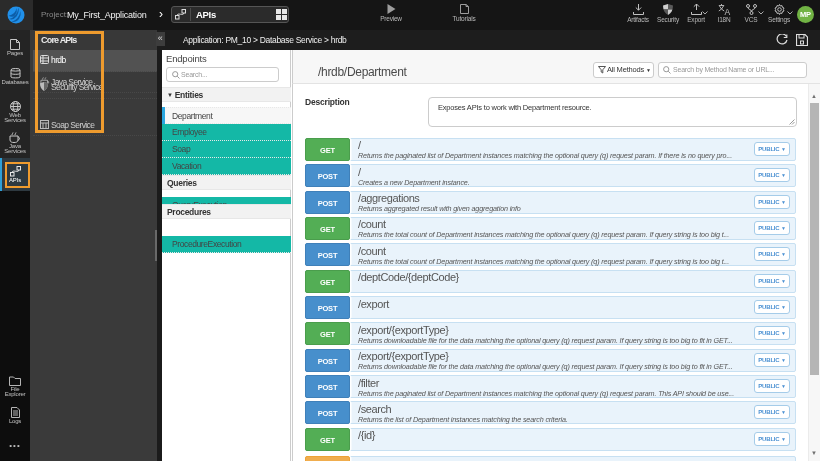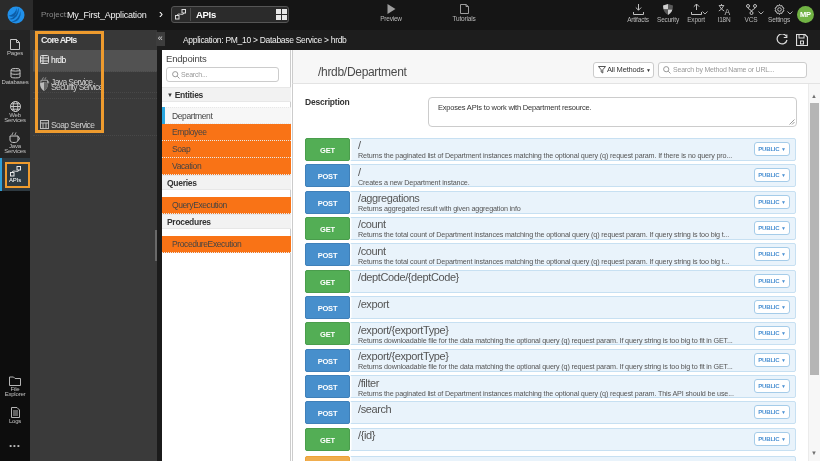--- a/index.html
+++ b/index.html
@@ -35,39 +35,39 @@
 
 #appbar { left:157px; top:30px; width:663px; height:20px; background:#1d1d1d; }
 #collapsebtn { left:156px; top:31.5px; width:8.5px; height:14px; background:#3d3d3d; color:#ddd; font-size:9px; text-align:center; line-height:13px; }
 #apptitle { left:183px; top:30px; height:20px; line-height:20px; font-size:8.5px; letter-spacing:-0.3px; color:#f0f0f0; }
 
 #stripdark { left:157px; top:30px; width:5px; height:431px; background:#1b1b1b; }
 #endpanel { left:162px; top:50px; width:129px; height:411px; background:#fff; border-right:1px solid #ccc; }
 #endtitle { left:166px; top:53px; font-size:9.5px; letter-spacing:-0.2px; color:#444; }
 #endsearch { left:166px; top:67px; width:113px; height:14.5px; border:1px solid #ccc; border-radius:3px; background:#fff; color:#999; font-size:7px; letter-spacing:-0.2px; line-height:13px; padding-left:14px; }
 .secheader { left:162px; width:129px; height:15px; background:#f2f2f2; border-top:1px solid #e7e7e7; border-bottom:1px solid #e7e7e7; font-size:8.5px; letter-spacing:-0.3px; font-weight:bold; color:#333; line-height:15px; padding-left:5px; }
-.enditem { left:162px; width:129px; height:17px; font-size:8.5px; letter-spacing:-0.4px; color:#444; line-height:17px; padding-left:10px; border-bottom:1px dotted #e8e8e8; background:#f97316; }
+.enditem { left:162px; width:129px; height:17px; font-size:8.5px; letter-spacing:-0.4px; color:#444; line-height:17px; padding-left:10px; border-bottom:1px dotted #e8e8e8; background:#14b8a6; }
 #depitem { background:#f7f7f7; border-top:1px dotted #e8e8e8; }
 #depbar { left:162px; top:107px; width:3px; height:17px; background:#2aa7e0; }
 
 #mainpanel { left:292px; top:50px; width:528px; height:411px; background:#fff; border-left:1px solid #ccc; }
 #titleband { left:292px; top:50px; width:528px; height:34px; background:#f7f7f7; border-left:1px solid #ccc; border-bottom:1px solid #e3e3e3; }
 #maintitle { left:318px; top:64.5px; font-size:12px; letter-spacing:-0.3px; color:#4a4a4a; }
 #methodsbox { left:593px; top:62px; width:61px; height:16px; border:1px solid #ccc; border-radius:3px; background:#fff; font-size:7.5px; letter-spacing:-0.2px; color:#333; line-height:14px; padding-left:13px; }
 #mainsearch { left:658px; top:62px; width:149px; height:16px; border:1px solid #ccc; border-radius:3px; background:#fff; color:#999; font-size:7px; letter-spacing:-0.2px; line-height:14px; padding-left:14px; }
 #desclbl { left:305px; top:97px; font-size:8.5px; letter-spacing:-0.2px; font-weight:bold; color:#333; }
 #descarea { left:428px; top:97px; width:369px; height:30px; border:1px solid #ccc; border-radius:4px; background:#fff; font-size:7.5px; letter-spacing:-0.2px; color:#333; padding:5px 0 0 9px; }
 
 .apirow { left:305px; width:491px; height:23px; background:#e9f3fb; border:1px solid #c7e0f2; border-radius:2px; }
 .mbtn { position:absolute; left:-1px; top:-1px; width:45px; height:23px; border-radius:2px; box-shadow:1.5px 0 0 #fff; color:#fff; font-size:7.5px; letter-spacing:-0.2px; font-weight:bold; text-align:center; line-height:23px; }
 .mget { background:#53ae55; border:1px solid #4a9d4c; }
 .mpost { background:#478fcc; border:1px solid #3f80b9; }
 .mput { background:#f0ad4e; border:1px solid #eea236; }
 .rpath { position:absolute; left:52px; top:0.5px; font-size:11px; letter-spacing:-0.4px; color:#555; white-space:nowrap; }
-.rdesc { position:absolute; left:52px; top:12.5px; width:392px; font-size:7.2px; letter-spacing:-0.15px; color:#555; white-space:nowrap; overflow:hidden; text-overflow:ellipsis; }
+.rdesc { position:absolute; left:52px; top:12.5px; width:392px; font-size:7.2px; letter-spacing:-0.15px; font-style:italic; color:#555; white-space:nowrap; overflow:hidden; text-overflow:ellipsis; }
 .pubbtn { position:absolute; right:5px; top:3px; width:36px; height:14px; background:#fff; border:1px solid #a5cce9; border-radius:3px; color:#4a90d2; font-size:6px; letter-spacing:-0.2px; font-weight:bold; text-align:center; line-height:13px; }
 
 #sbtrack { left:808px; top:84px; width:12px; height:377px; background:#f7f7f7; border-left:1px solid #ebebeb; }
 #sbthumb { left:810px; top:103px; width:9px; height:272px; background:#b5b5b5; }
 .sbarrow { left:808px; width:12px; text-align:center; color:#707070; font-size:6px; }
 svg { display:block; }
 </style>
 </head>
 <body>
 <div class="abs" id="navbar"></div>
@@ -272,21 +272,21 @@
     <path d="M5.2 5.2 L7.5 7.5" stroke="#999"></path>
   </svg>
 <div class="abs secheader" style="top:87px"><span style="font-size:6px;vertical-align:1px">▼</span> Entities</div>
 <div class="abs enditem" id="depitem" style="top:107px">Department</div>
 <div class="abs" id="depbar"></div>
 <div class="abs enditem" style="top:124px">Employee</div>
 <div class="abs enditem" style="top:141px">Soap</div>
 <div class="abs enditem" style="top:158px">Vacation</div>
 <div class="abs secheader" style="top:175px">Queries</div>
 <div class="abs enditem" style="top:197px">QueryExecution</div>
-<div class="abs secheader" style="top:214px">Procedures</div>
+<div class="abs secheader" style="top:204px">Procedures</div>
 <div class="abs enditem" style="top:236px">ProcedureExecution</div>
 
 <div class="abs" id="mainpanel"></div>
 <div class="abs" id="titleband"></div>
 <div class="abs" id="maintitle">/hrdb/Department</div>
 <div class="abs" id="methodsbox">All Methods <span style="font-size:5px">▼</span></div>
 <svg class="abs" style="left:598px;top:66px" width="8" height="8" viewBox="0 0 8 8">
     <path d="M0.5 0.5 H7.5 L4.8 3.8 V7 L3.2 6 V3.8Z" fill="none" stroke="#555"></path>
   </svg>
 <div class="abs" id="mainsearch">Search by Method Name or URL...</div>
@@ -355,20 +355,21 @@
     </div>
     <div class="abs apirow" style="top:375.05px">
       <div class="mbtn mpost">POST</div>
       <div class="rpath">/filter</div>
       <div class="rdesc">Returns the paginated list of Department instances matching the optional query (q) request param. This API should be use...</div>
       <div class="pubbtn">PUBLIC <span style="font-size:5px">▼</span></div>
     </div>
     <div class="abs apirow" style="top:401.4px">
       <div class="mbtn mpost">POST</div>
       <div class="rpath">/search</div>
+      <div class="rdesc">Returns the list of Department instances matching the search criteria.</div>
       <div class="pubbtn">PUBLIC <span style="font-size:5px">▼</span></div>
     </div>
     <div class="abs apirow" style="top:427.75px">
       <div class="mbtn mget">GET</div>
       <div class="rpath">/{id}</div>
       <div class="pubbtn">PUBLIC <span style="font-size:5px">▼</span></div>
     </div>
     <div class="abs apirow" style="top:455.6px">
       <div class="mbtn mput">PUT</div>
     </div>

